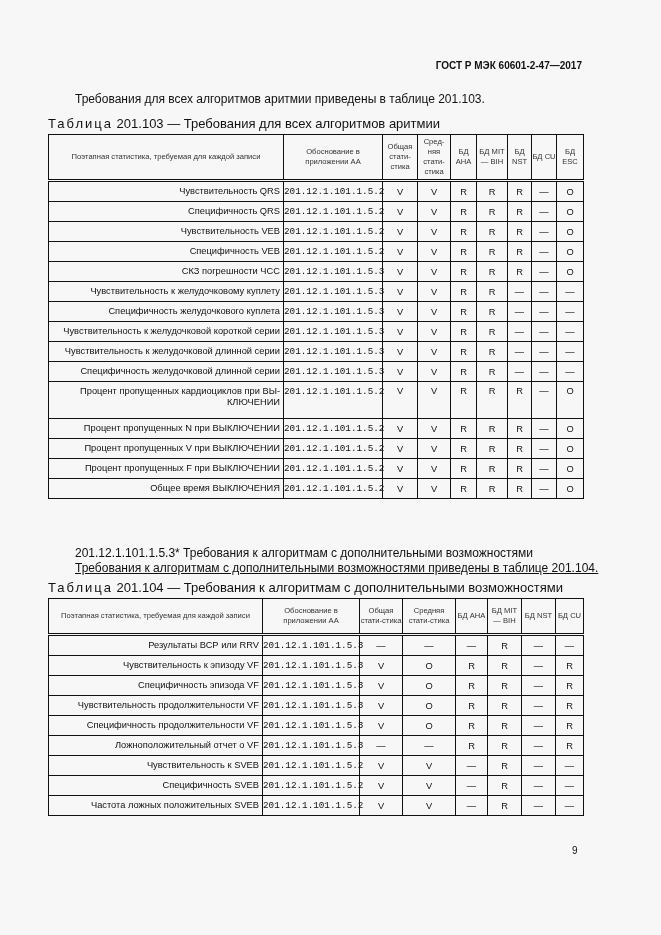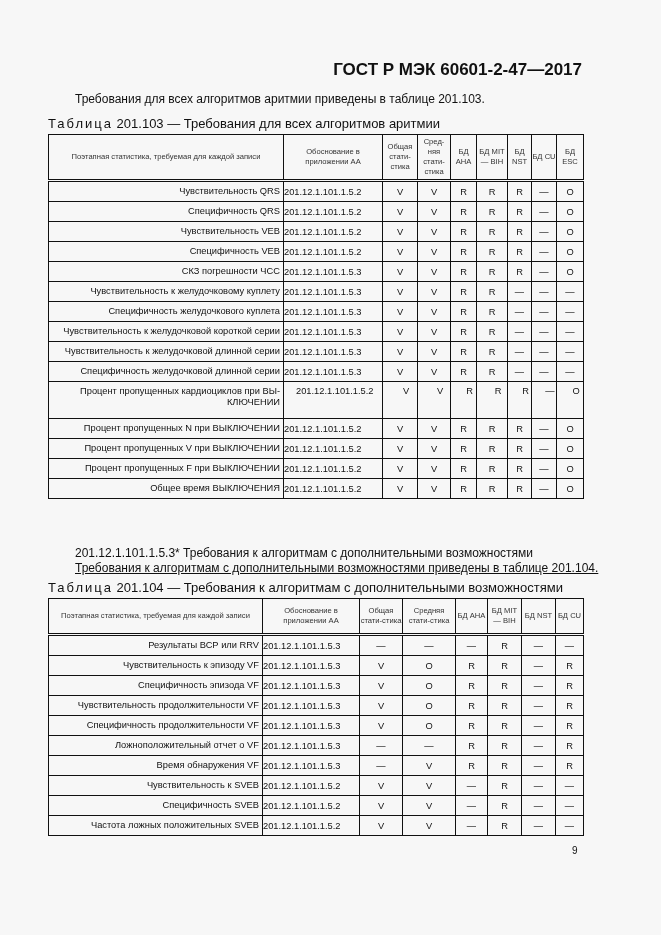--- a/index.html
+++ b/index.html
@@ -1,31 +1,31 @@
 <!DOCTYPE html>
 <html><head>
 <meta charset="utf-8">
 <style>
   html, body { margin:0; padding:0; }
   body { width:661px; height:935px; background:#f7f7f7; position:relative; overflow:hidden;
          font-family:"Liberation Sans", sans-serif; color:#111; }
   .abs { position:absolute; }
-  .hdr-title { left:0; right:79px; top:60px; text-align:right; font-size:17px; font-weight:bold; }
+  .hdr-title { left:0; right:79px; top:60px; text-align:right; font-size:10px; font-weight:bold; }
   .para { font-size:12px; white-space:nowrap; }
   .caption { font-size:13px; white-space:nowrap; }
   .caption .sp { letter-spacing:2px; }
   table.t { position:absolute; border-collapse:collapse; table-layout:fixed; background:#f7f7f7; }
   table.t td, table.t th { border:1px solid #111; padding:0; font-size:9.3px; font-weight:normal; vertical-align:middle; }
   table.t th { font-size:7.6px; line-height:10px; color:#333; text-align:center; }
   table.t thead tr:last-child th { border-bottom:3px double #111; }
   table.t td.c { text-align:center; }
   table.t td.l { text-align:right; padding-left:5px; padding-right:3px; line-height:11px; }
-  table.t td.ref { text-align:left; }
+  table.t td.ref { text-align:center;font-family:Liberation Mono, monospace; }
   table.t tr.row td { height:19px; }
-  table.t tr.row.tall td { height:32px; vertical-align:top; padding-top:4px;padding-left:12px; }
+  table.t tr.row.tall td { height:32px; vertical-align:top; padding-top:4px; }
   .pagenum { left:572px; top:845px; font-size:10px; }
 </style>
 </head>
 <body>
 
 <div class="abs hdr-title">ГОСТ Р МЭК 60601-2-47—2017</div>
 
 <div class="abs para" style="left:75px; top:92px;">Требования для всех алгоритмов аритмии приведены в таблице 201.103.</div>
 
 <div class="abs caption" style="left:48px; top:116px;">
@@ -313,30 +313,20 @@
         <td class="l">Ложноположительный отчет о VF</td>
         <td class="ref">201.12.1.101.1.5.3</td>
         <td class="c">—</td>
         <td class="c">—</td>
         <td class="c">R</td>
         <td class="c">R</td>
         <td class="c">—</td>
         <td class="c">R</td>
       </tr>
       <tr class="row">
-        <td class="l">Время обнаружения VF</td>
-        <td class="ref">201.12.1.101.1.5.3</td>
-        <td class="c">—</td>
-        <td class="c">V</td>
-        <td class="c">R</td>
-        <td class="c">R</td>
-        <td class="c">—</td>
-        <td class="c">R</td>
-      </tr>
-      <tr class="row">
         <td class="l">Чувствительность к SVEB</td>
         <td class="ref">201.12.1.101.1.5.2</td>
         <td class="c">V</td>
         <td class="c">V</td>
         <td class="c">—</td>
         <td class="c">R</td>
         <td class="c">—</td>
         <td class="c">—</td>
       </tr>
       <tr class="row">

